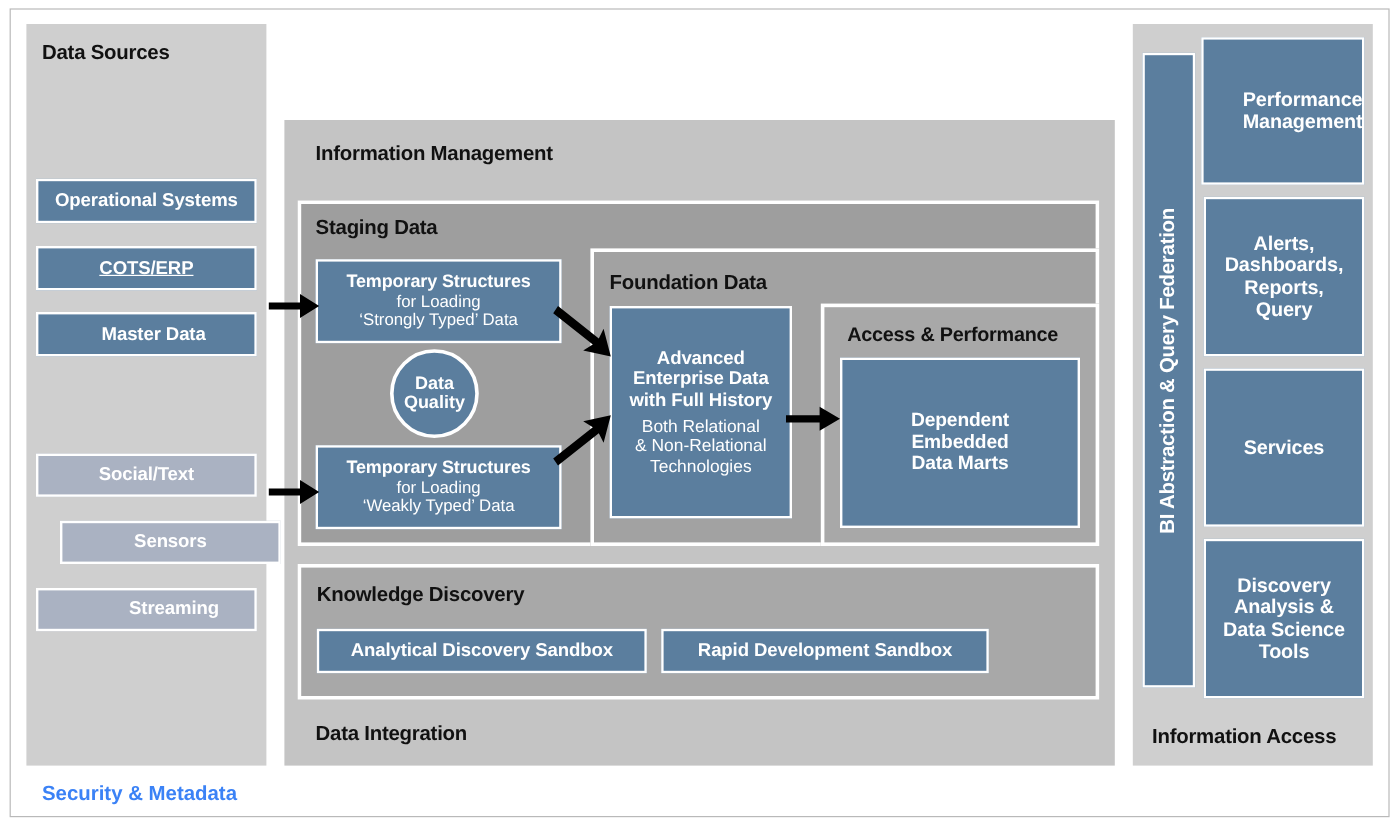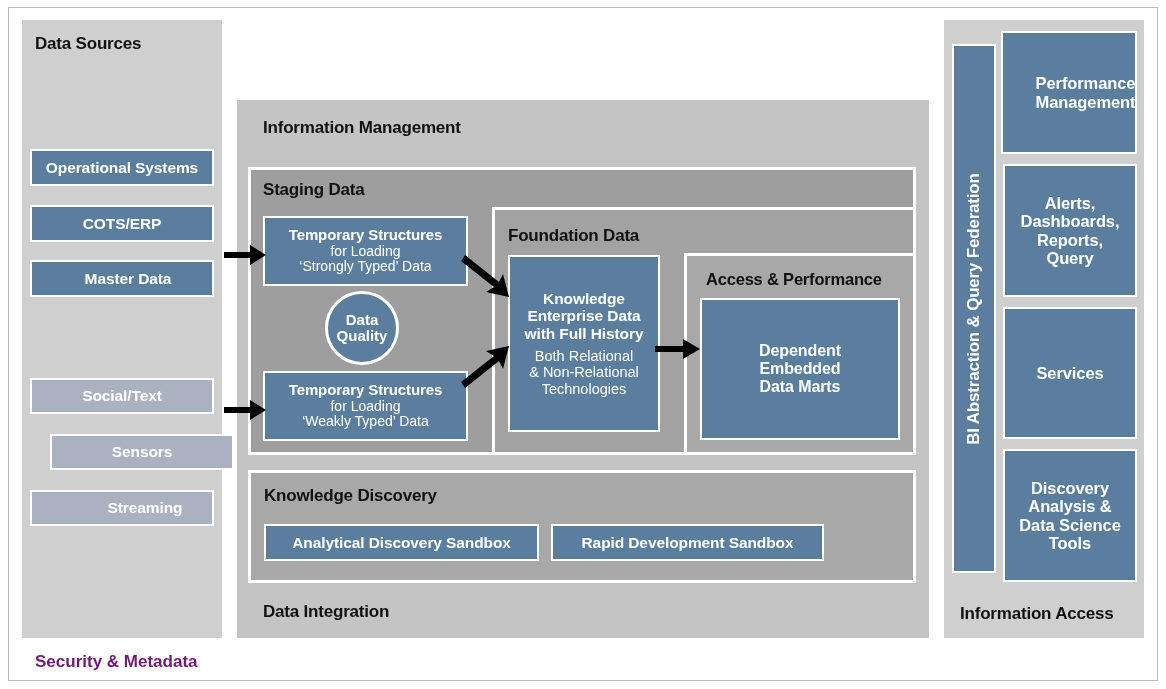--- a/index.html
+++ b/index.html
@@ -103,37 +103,37 @@
   }
 
   
   .arrow { position: absolute; }
   .arrow svg { display: block; overflow: visible; }
 
   
   .caption {
     position: absolute;
     font-weight: bold;
-    color: #701a75;
+    color: #3b82f6;
     white-space: nowrap;
   }
 </style>
 </head>
 <body>
 
 <div id="canvas">
   <div class="frame"></div>
 
   <div class="panel panel-lightgray" style="left:22px; top:20px; width:200px; height:618px;"></div>
   <div class="panel-title" style="left:35px; top:34px; font-size:17px;">Data Sources</div>
 
   <div class="blue" style="left:30px; top:149px; width:184px; height:37px; font-size:15.5px;">
     <span>Operational Systems</span>
   </div>
-  <div class="blue" style="left:30px; top:205px; width:184px; height:37px; font-size:15.5px;">
+  <div class="blue" style="left:30px; top:205px; width:184px; height:37px; font-size:15.5px;text-decoration:underline;">
     <span>COTS/ERP</span>
   </div>
   <div class="blue" style="left:30px; top:260px; width:184px; height:37px; font-size:15.5px;padding-left:12px;">
     <span>Master Data</span>
   </div>
 
   <div class="blue light" style="left:30px; top:378px; width:184px; height:36px; font-size:15.5px;">
     <span>Social/Text</span>
   </div>
   <div class="blue light" style="left:30px; top:434px; width:184px; height:36px; font-size:15.5px;margin-left:20px;">
@@ -164,21 +164,21 @@
 
   <div class="circle" style="left:325px; top:291px; width:74px; height:74px; font-size:15px;">
     <span>Data</span>
     <span>Quality</span>
   </div>
 
   <div class="panel panel-gray2 wb" style="left:492px; top:207px; width:424px; height:248px;"></div>
   <div class="panel-title" style="left:508px; top:226px; font-size:17px;">Foundation Data</div>
 
   <div class="blue" style="left:508px; top:255px; width:152px; height:177px; font-size:15.5px;">
-    <span>Knowledge</span>
+    <span>Advanced</span>
     <span>Enterprise Data</span>
     <span>with Full History</span>
     <span class="gap"></span>
     <span class="sub" style="font-size:14.5px;">Both Relational</span>
     <span class="sub" style="font-size:14.5px;">&amp; Non-Relational</span>
     <span class="sub" style="font-size:14.5px;">Technologies</span>
   </div>
 
   <div class="panel panel-gray3 wb" style="left:684px; top:253px; width:232px; height:202px;"></div>
   <div class="panel-title" style="left:706px; top:270px; font-size:16.5px;">Access &amp; Performance</div>

